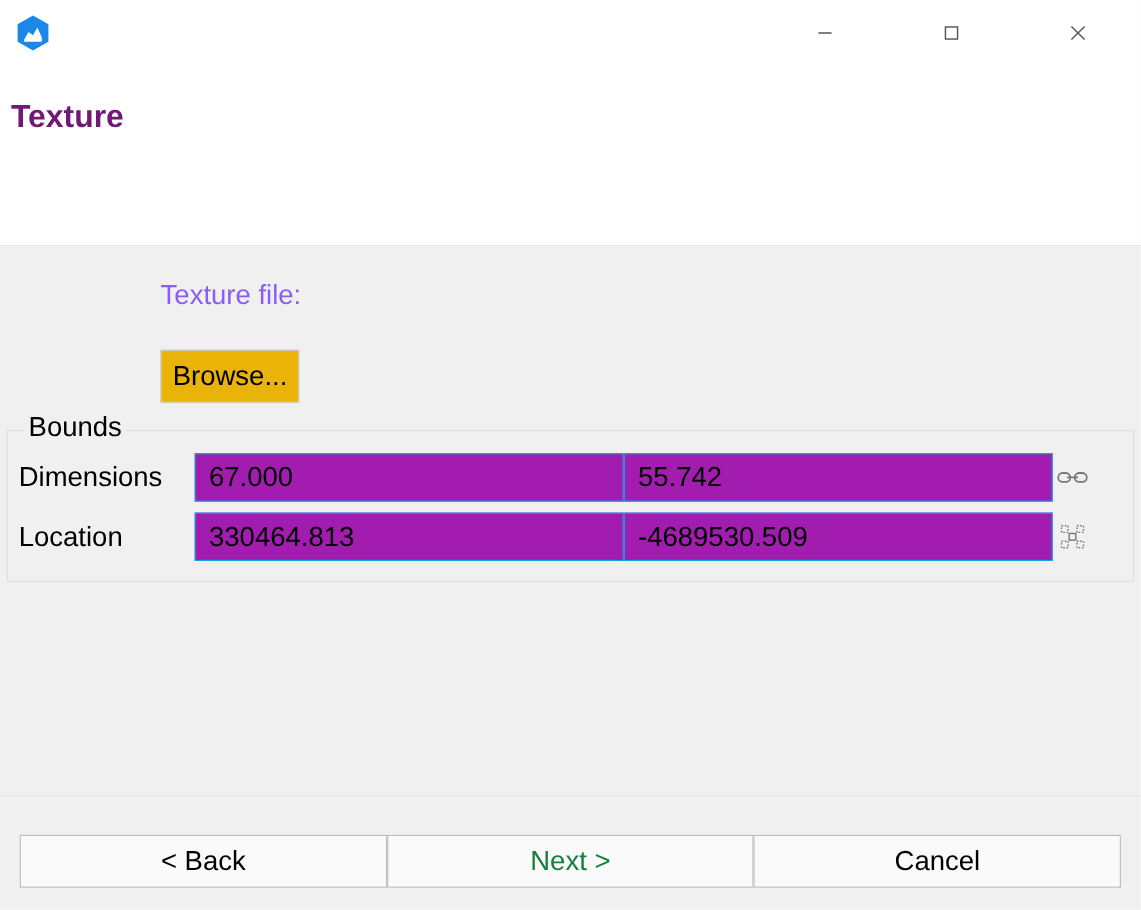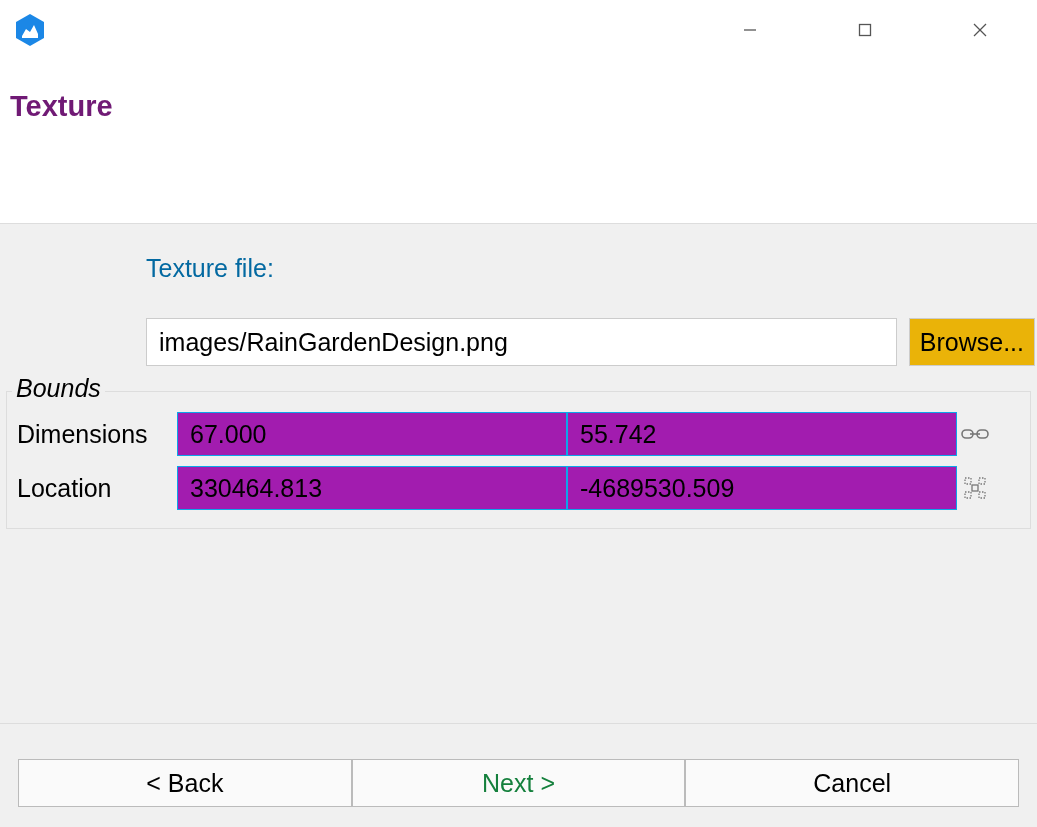--- a/index.html
+++ b/index.html
@@ -72,21 +72,21 @@
       padding: 30px 0 0 0;
       flex: 1;
     }
     
     .texture-file-section {
       padding: 0 0 0 146px;
     }
     
     .field-label {
       font-size: 25px;
-      color: #0369a1;
+      color: #8b5cf6;
       margin-bottom: 35px;
     }
     
     .file-row {
       display: flex;
       align-items: center;
       gap: 12px;
       padding-right: 2px;
     }
     
@@ -115,24 +115,23 @@
       margin: 25px 6px 0 6px;
       border: 1px solid #ddd;
       padding: 20px 6px 18px 10px;
       position: relative;
     }
     
     .bounds-legend {
       font-size: 25px;
       position: absolute;
       top: -18px;
-      left: 5px;
+      left: 15px;
       background: #f0f0f0;
       padding: 0 4px;
-      font-style: italic;
     }
     
     .bounds-row {
       display: flex;
       align-items: center;
       margin-bottom: 10px;
     }
     
     .bounds-row:last-child {
       margin-bottom: 0;
@@ -243,21 +242,20 @@
     <div class="header-title">Texture</div>
   </div>
 
   <div class="divider-line"></div>
 
   <div class="middle">
     <div class="content-area">
       <div class="texture-file-section">
         <div class="field-label">Texture file:</div>
         <div class="file-row">
-          <input type="text" class="file-input" value="images/RainGardenDesign.png" style="">
           <button class="browse-button">Browse...</button>
         </div>
       </div>
 
       <div class="bounds-fieldset">
         <div class="bounds-legend">Bounds</div>
 
         <div class="bounds-row">
           <div class="bounds-label">Dimensions</div>
           <input type="text" class="bounds-input" value="67.000" style="">

